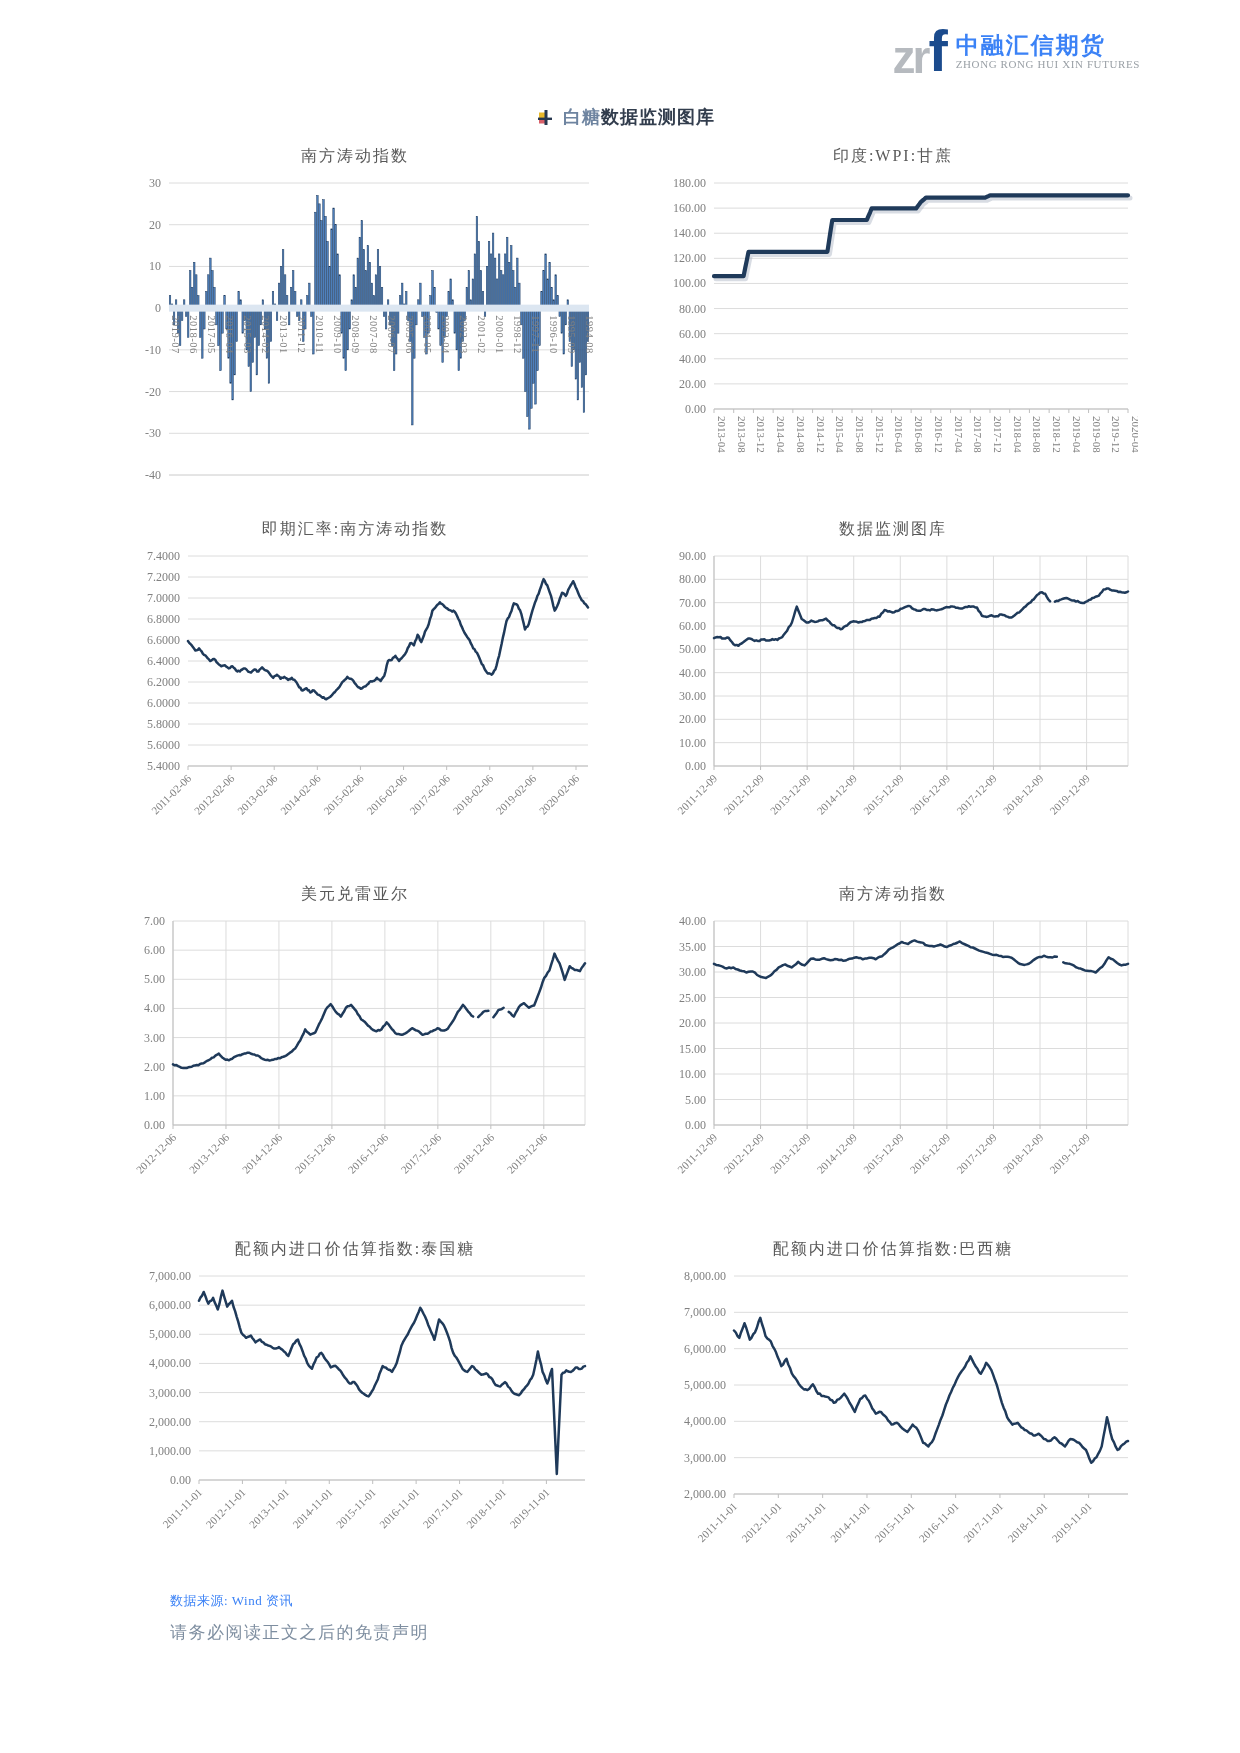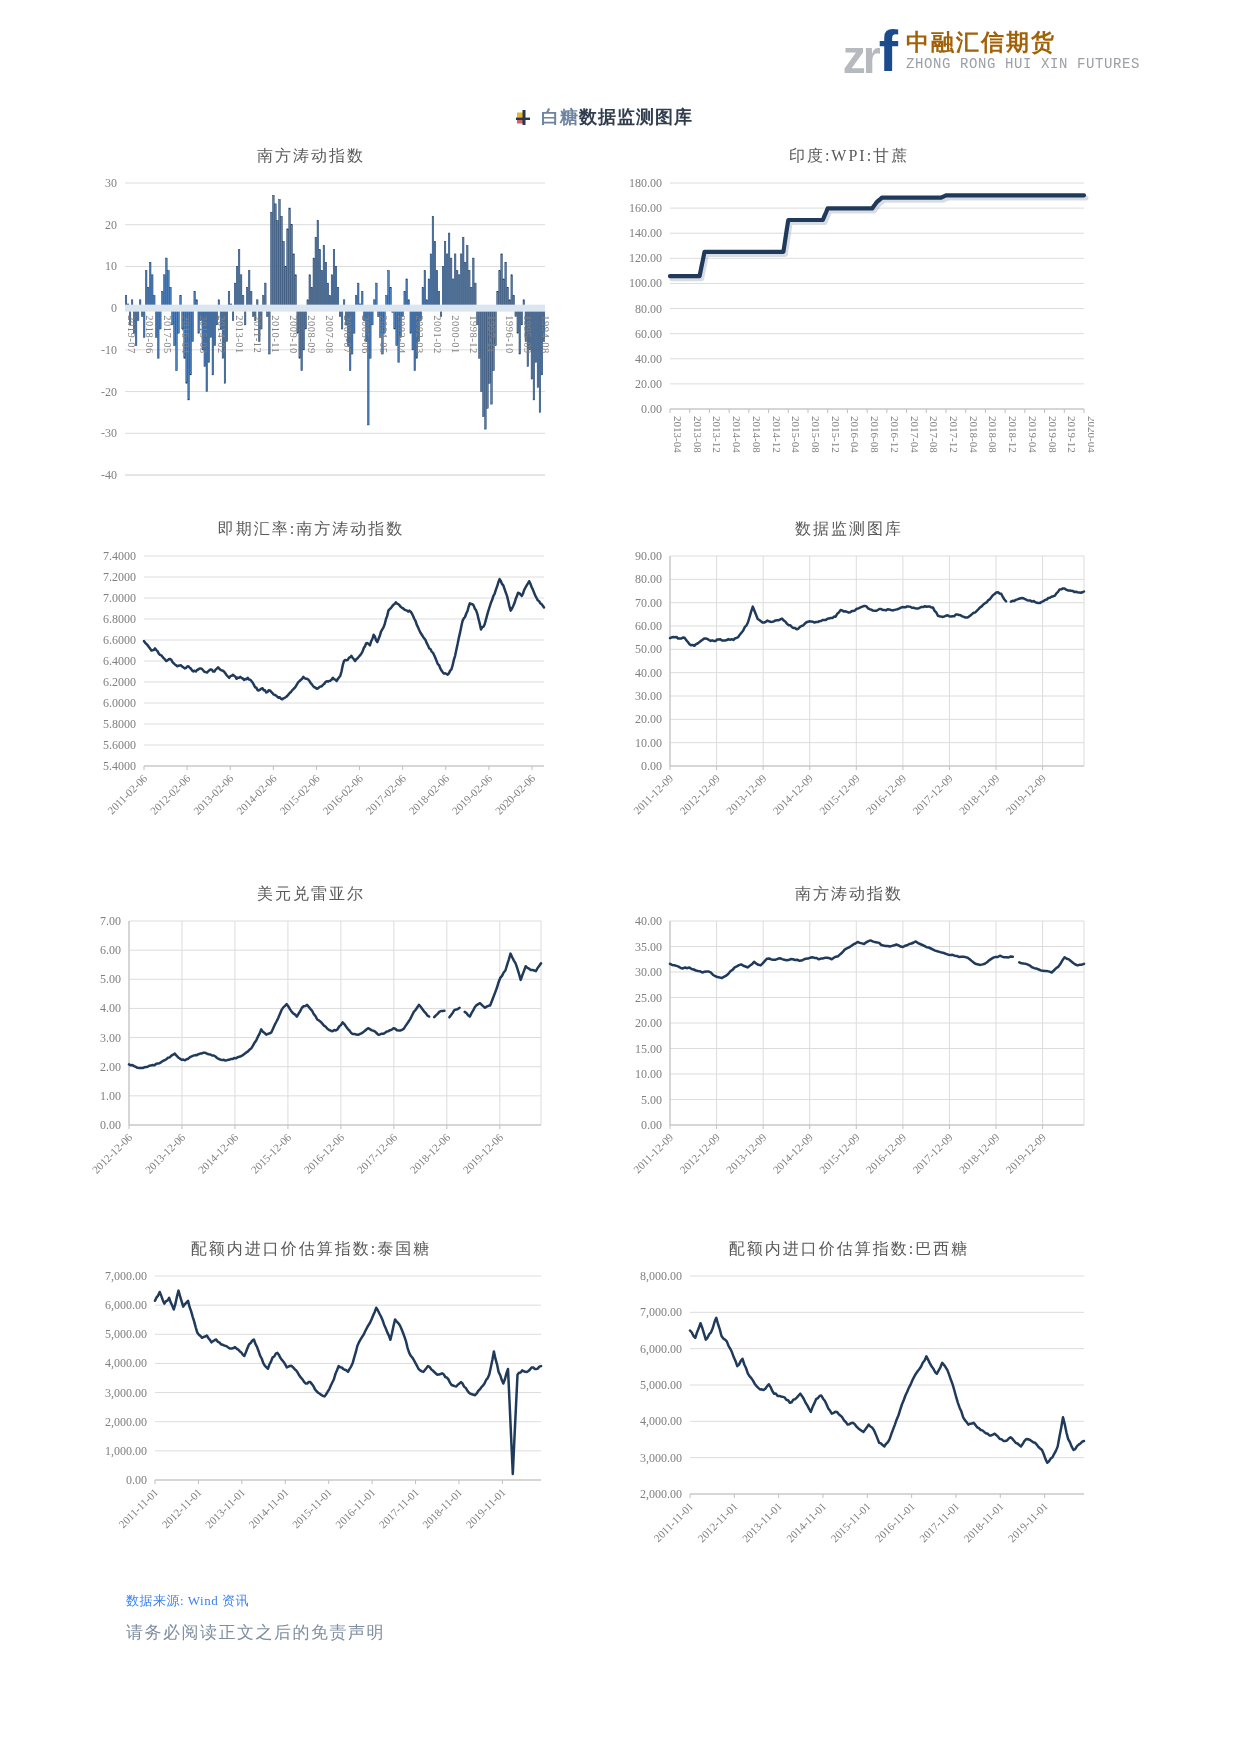--- a/index.html
+++ b/index.html
@@ -1,26 +1,26 @@
 <!DOCTYPE html>
 <html><head>
 <meta charset="utf-8">
 <style>
   html,body{margin:0;padding:0;background:#ffffff;}
   body{width:1240px;height:1753px;overflow:hidden;font-family:"Liberation Serif","DejaVu Serif",serif;}
-  .page{width:1240px;height:1753px;box-sizing:border-box;padding:22px 100px 0 56px;position:relative;}
+  .page{width:1240px;height:1753px;box-sizing:border-box;padding:22px 100px 0 100px;position:relative;}
   
   .hdr{display:flex;justify-content:flex-end;align-items:flex-start;height:74px;}
   .logo{display:flex;align-items:center;gap:8px;}
   .logo-mark{font-family:"Liberation Sans",sans-serif;font-weight:bold;line-height:1;display:flex;align-items:flex-end;}
   .logo-zr{font-size:46px;color:#b6babf;letter-spacing:-3px;}
   .logo-f{font-size:58px;color:#1b4b8d;margin-left:1px;}
   .logo-names{display:flex;flex-direction:column;justify-content:center;}
-  .logo-cn{font-family:Liberation Serif, serif;font-size:23px;font-weight:bold;color:#a16207;letter-spacing:2px;line-height:1.15;}
-  .logo-en{font-family:Liberation Mono, monospace;font-size:14px;color:#9aa0a6;letter-spacing:0.6px;}
+  .logo-cn{font-family:Liberation Sans, sans-serif;font-size:23px;font-weight:bold;color:#3b82f6;letter-spacing:2px;line-height:1.15;}
+  .logo-en{font-family:Liberation Serif, serif;font-size:11px;color:#9aa0a6;letter-spacing:0.6px;}
   
   .sec{display:flex;align-items:center;gap:10px;margin:6px 0 10px 12px;height:30px;justify-content:center;}
   .sec-ttl{font-size:18px;font-weight:bold;letter-spacing:1px;}
   .sec-ttl .pfx{color:#6e84a0;}
   .sec-ttl .rst{color:#323d4d;}
   
   .grid{display:grid;grid-template-columns:510px 510px;column-gap:20px;row-gap:30px;gap:28px;}
   figure.chart{margin:0;display:flex;flex-direction:column;align-items:center;}
   figcaption{font-size:16px;color:#595959;letter-spacing:2px;margin:4px 0 6px 0;text-align:center;}
   svg text{font-family:"Liberation Serif","DejaVu Serif",serif;}

